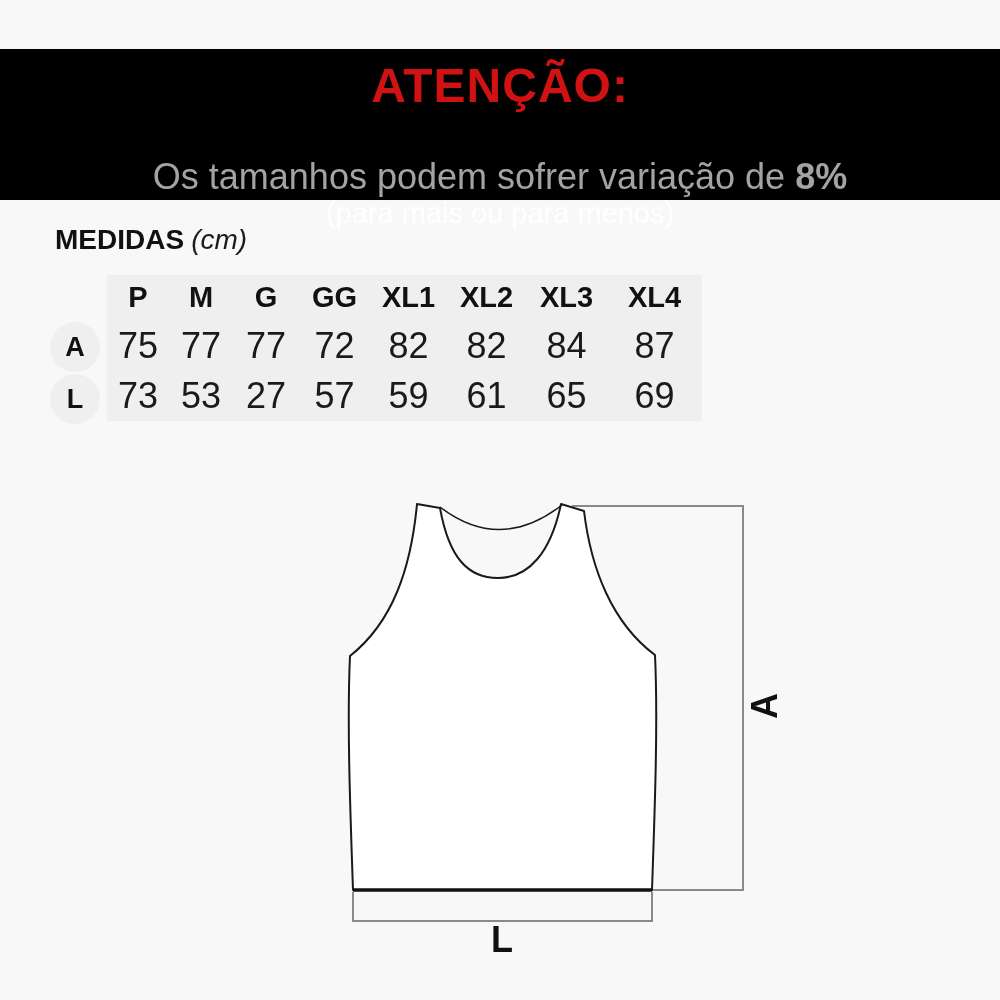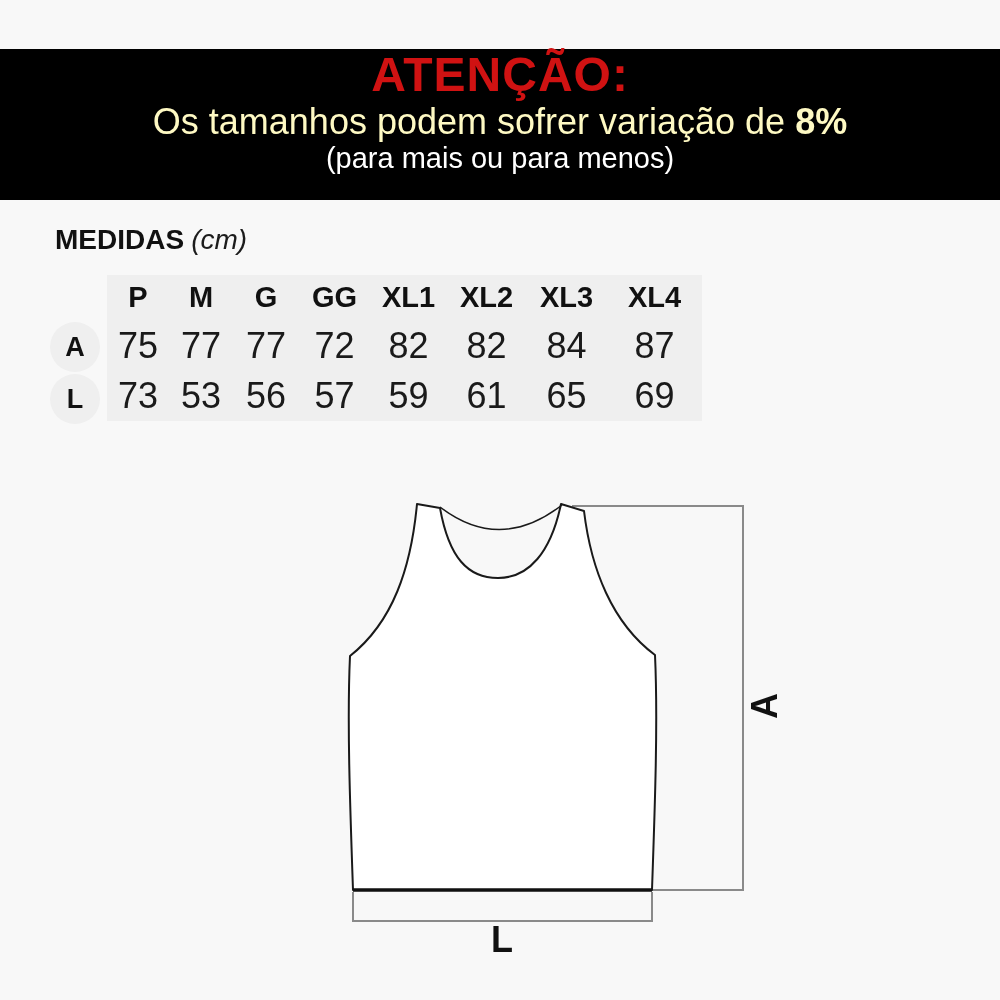--- a/index.html
+++ b/index.html
@@ -21,35 +21,37 @@
     position: absolute;
     left: 0;
     top: 49px;
     width: 1000px;
     height: 151px;
     background: #000;
     display: flex;
     flex-direction: column;
     align-items: center;
     justify-content: flex-start;
+    padding-top: 11px;
     box-sizing: border-box;
     text-align: center;
   }
   .banner-title {
     color: #d01212;
     font-size: 48px;
     line-height: 52px;
     font-weight: 800;
     letter-spacing: 1px;
   }
   .banner-subtitle {
-    color: #fef9c3;
+    color: #a3a3a3;
     font-size: 36px;
     line-height: 41px;
     font-weight: 400;
+    margin-top: 44px;
   }
   .banner-subtitle b {
     font-weight: 700;
   }
   .banner-note {
     color: #fff;
     font-size: 29px;
     line-height: 32px;
     font-weight: 400;
   }
@@ -159,21 +161,21 @@
   <div class="cell">77</div>
   <div class="cell">77</div>
   <div class="cell">72</div>
   <div class="cell">82</div>
   <div class="cell">82</div>
   <div class="cell">84</div>
   <div class="cell">87</div>
 
   <div class="cell">73</div>
   <div class="cell">53</div>
-  <div class="cell">56</div>
+  <div class="cell">27</div>
   <div class="cell">57</div>
   <div class="cell">59</div>
   <div class="cell">61</div>
   <div class="cell">65</div>
   <div class="cell">69</div>
 </div>
 
 <svg class="diagram" viewBox="300 480 500 500" xmlns="http://www.w3.org/2000/svg">
 
   <path d="M572,506 L743,506 L743,890 L652,890" fill="none" stroke="#8a8a8a" stroke-width="2"></path>

